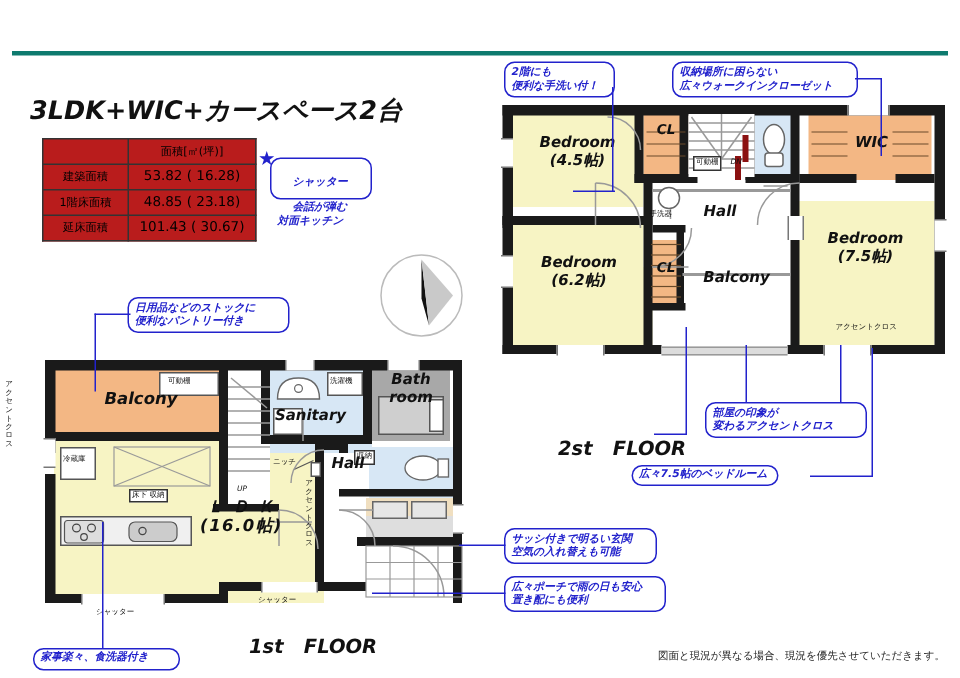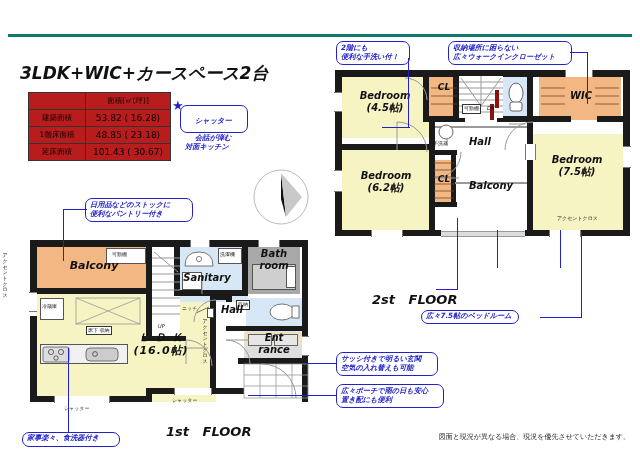--- a/index.html
+++ b/index.html
@@ -410,22 +410,20 @@
 
     <div class="vtiny" style="left:172px;top:76px;">アクセントクロス</div>
 
     <div class="rlabel big" style="left:10px;top:20px;width:108px;">Balcony</div>
     <div class="rlabel big" style="left:76px;top:92px;width:110px;letter-spacing:1px;">Ｌ Ｄ Ｋ
 (16.0帖)</div>
     <div class="rlabel mid" style="left:142px;top:32px;width:70px;">Sanitary</div>
     <div class="rlabel mid" style="left:218px;top:8px;width:52px;">Bath
 room</div>
     <div class="rlabel mid" style="left:186px;top:64px;width:32px;">Hall</div>
-    <div class="rlabel mid" style="left:218px;top:92px;width:52px;">Ent
-rance</div>
   </div>
 
   <div class="vtiny" style="left:316px;top:246px;"></div>
 
   <div class="floorcap" style="left:166px;top:424px;">1st   FLOOR</div>
 
   <div class="callout" style="left:85px;top:198px;width:108px;height:24px;">日用品などのストックに
 便利なパントリー付き</div>
   <div class="leader h" style="left:63px;top:209px;width:24px;"></div>
   <div class="leader v" style="left:63px;top:209px;height:52px;"></div>
@@ -436,20 +434,22 @@
   <div class="leader h" style="left:382px;top:127px;width:28px;"></div>
 
   <div class="callout" style="left:448px;top:41px;width:124px;height:24px;">収納場所に困らない
 広々ウォークインクローゼット</div>
   <div class="leader h" style="left:570px;top:52px;width:18px;"></div>
   <div class="leader v" style="left:587px;top:52px;height:52px;"></div>
 
   <div class="leader h" style="left:436px;top:289px;width:22px;"></div>
   <div class="leader v" style="left:457px;top:218px;height:72px;"></div>
 
+  <div class="callout" style="left:470px;top:268px;width:108px;height:24px;">部屋の印象が
+変わるアクセントクロス</div>
   <div class="leader v" style="left:497px;top:230px;height:38px;"></div>
   <div class="leader v" style="left:560px;top:230px;height:38px;"></div>
 
   <div class="callout" style="left:421px;top:310px;width:98px;height:14px;padding:1px 4px;">広々7.5帖のベッドルーム</div>
   <div class="leader h" style="left:540px;top:317px;width:42px;"></div>
   <div class="leader v" style="left:581px;top:232px;height:86px;"></div>
 
   <div class="callout" style="left:336px;top:352px;width:102px;height:24px;">サッシ付きで明るい玄関
 空気の入れ替えも可能</div>
   <div class="leader h" style="left:306px;top:363px;width:31px;"></div>

